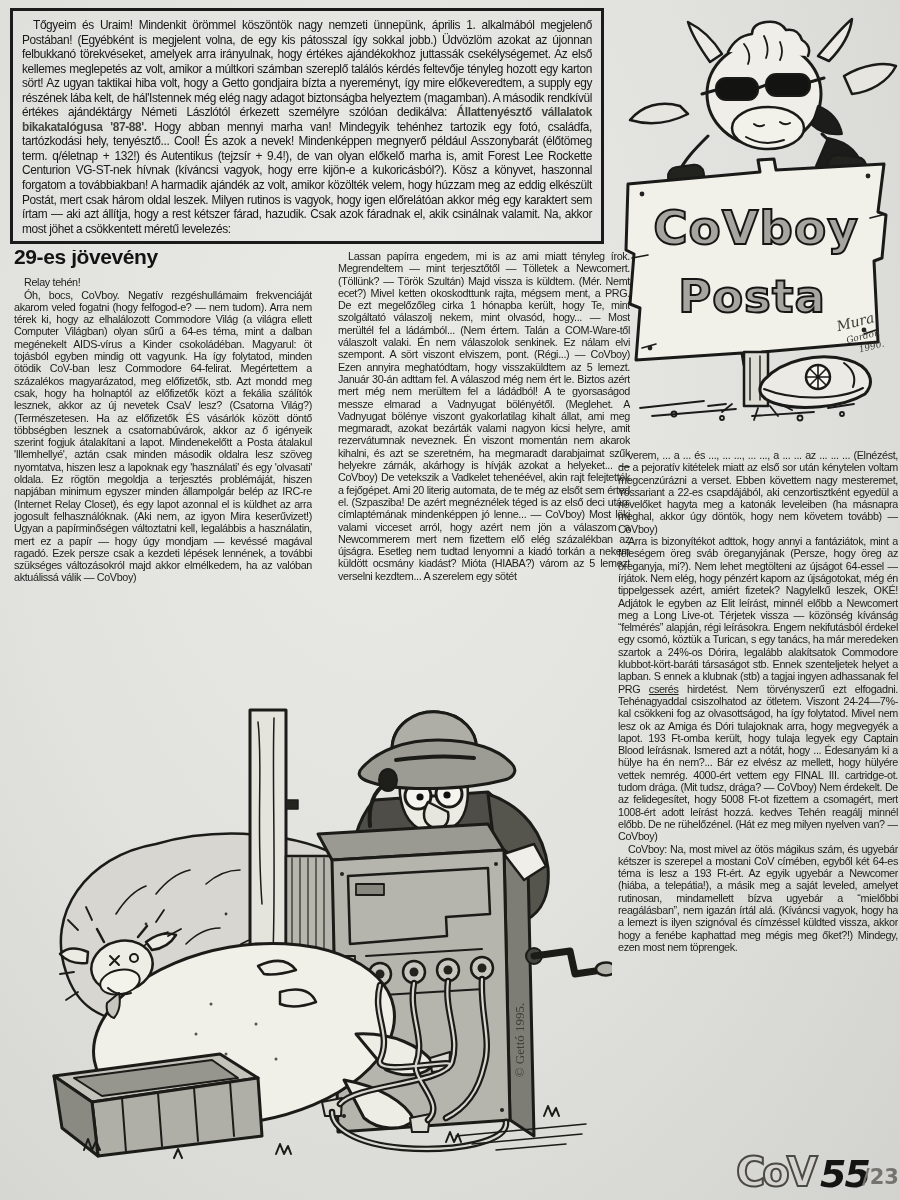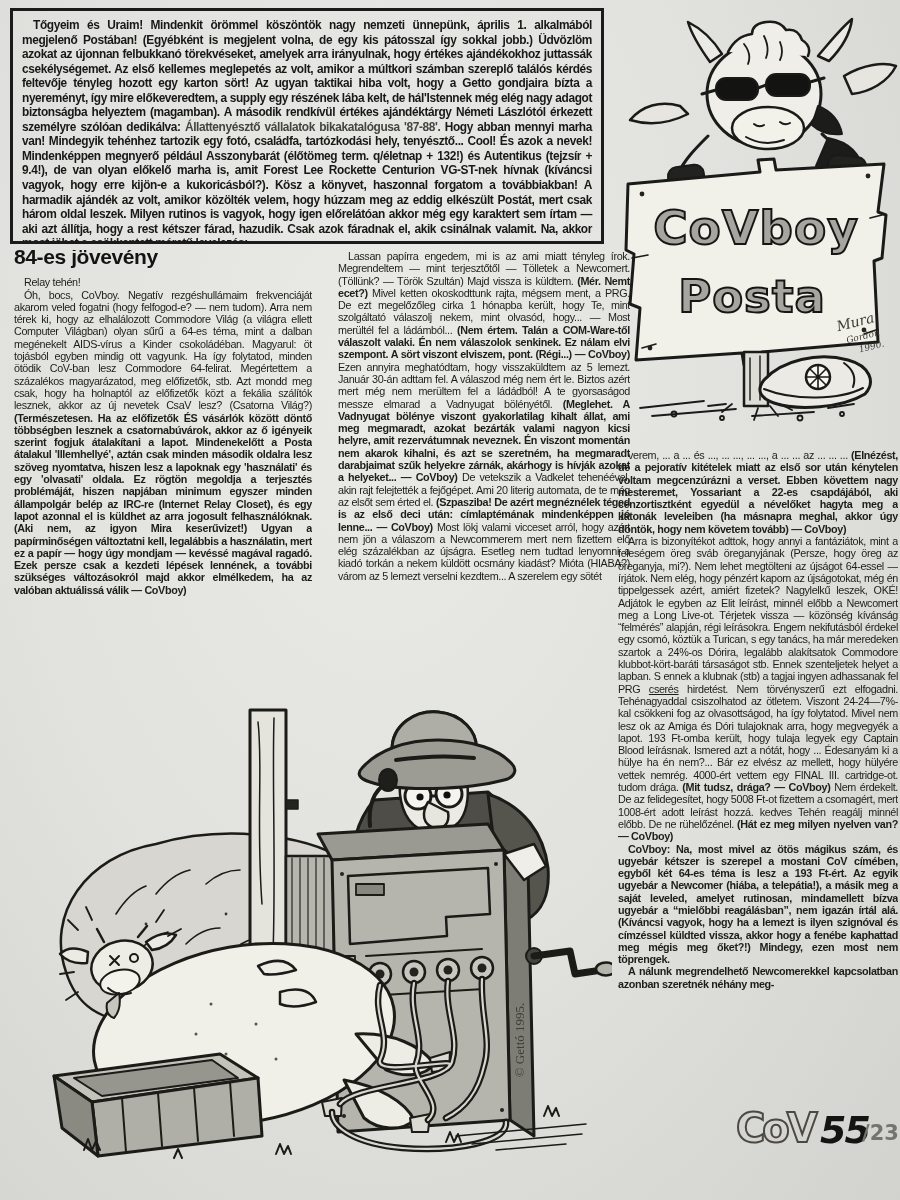--- a/index.html
+++ b/index.html
@@ -2,31 +2,31 @@
 <html><head>
 <meta charset="utf-8">
 <style>
   *{margin:0;padding:0;box-sizing:border-box}
   html,body{width:900px;height:1200px}
   body{position:relative;background:#e2e2df;font-family:"Liberation Sans",sans-serif;overflow:hidden}
   .paper{position:absolute;inset:0;background:radial-gradient(ellipse at 42% 32%, #eaeae7 0%, #e1e1de 52%, #d2d2ce 100%)}
   .intro-box{position:absolute;left:10px;top:8px;width:594px;height:236px;border:3px solid #1b1b1b;padding:7px 9px;overflow:hidden}
   .intro-text{font-size:11.9px;line-height:14.55px;font-weight:700;letter-spacing:-0.38px;text-align:justify;color:#181816;text-indent:11px}
   .seg-l{font-weight:700;color:#45453f}
-  .seg-b{font-weight:700}
+  .seg-b{font-weight:400}
   .seg-u{text-decoration:underline}
   .col{position:absolute;overflow:hidden;text-align:justify;color:#1d1d1a;font-size:10.8px;line-height:12.3px;letter-spacing:-0.35px}
   .col .para{text-indent:10px}
   #col-left{left:14px;top:250px;width:298px;height:456px}
   #col-mid{left:338px;top:250px;width:292px;height:456px}
   #col-right{left:618px;top:449px;width:280px;height:740px}
   .article-heading{font-size:21px;font-weight:700;letter-spacing:-0.4px;margin:1px 0 13px 0;color:#131311}
   .cartoon-top{position:absolute;left:612px;top:8px;width:288px;height:416px}
   .cartoon-bottom{position:absolute;left:26px;top:704px;width:586px;height:456px}
-  .footer-logo{position:absolute;left:734px;top:1102px;width:166px;height:50px}
+  .footer-logo{position:absolute;left:734px;top:1146px;width:166px;height:50px}
   svg{display:block}
 </style>
 </head>
 <body>
 
 <div class="paper"></div>
 
 <div class="intro-box">
   <div class="intro-text"><span class="seg-b">Tőgyeim és Uraim! Mindenkit örömmel köszöntök nagy nemzeti ünnepünk, április 1. alkalmából megjelenő Postában! (Egyébként is megjelent volna, de egy kis pátosszal így sokkal jobb.) Üdvözlöm azokat az újonnan felbukkanó törekvéseket, amelyek arra irányulnak, hogy értékes ajándékokhoz juttassák csekélységemet. Az első kellemes meglepetés az volt, amikor a múltkori számban szereplő találós kérdés feltevője tényleg hozott egy karton sört! Az ugyan taktikai hiba volt, hogy a Getto gondjaira bízta a nyereményt, így mire előkeveredtem, a supply egy részének lába kelt, de hál'Istennek még elég nagy adagot biztonságba helyeztem (magamban). A második rendkívül értékes ajándéktárgy Németi Lászlótól érkezett személyre szólóan dedikálva: </span><span class="seg-l">Állattenyésztő vállalatok bikakatalógusa '87-88'.</span><span class="seg-b"> Hogy abban mennyi marha van! Mindegyik tehénhez tartozik egy fotó, családfa, tartózkodási hely, tenyésztő... Cool! És azok a nevek! Mindenképpen megnyerő például Asszonybarát (élőtömeg term. q/életnap + 132!) és Autentikus (tejzsír + 9.4!), de van olyan előkelő marha is, amit Forest Lee Rockette Centurion VG-ST-nek hívnak (kíváncsi vagyok, hogy erre kijön-e a kukoricásból?). Kösz a könyvet, haszonnal forgatom a továbbiakban! A harmadik ajándék az volt, amikor közölték velem, hogy húzzam meg az eddig elkészült Postát, mert csak három oldal leszek. Milyen rutinos is vagyok, hogy igen előrelátóan akkor még egy karaktert sem írtam — aki azt állítja, hogy a rest kétszer fárad, hazudik. Csak azok fáradnak el, akik csinálnak valamit. Na, akkor most jöhet a csökkentett méretű levelezés:</span></div>
 </div>
@@ -100,39 +100,38 @@
   </g>
   <g font-family="DejaVu Serif, serif" font-style="italic" fill="#3a3a34" transform="rotate(-14 240 330)">
     <text x="228" y="320" font-size="14">Mura</text>
     <text x="234" y="334" font-size="9">Gordon</text>
     <text x="244" y="346" font-size="9">1990.</text>
   </g>
 </svg>
 </div>
 
 <div class="col" id="col-left">
-  <div class="article-heading">84-es jövevény</div>
+  <div class="article-heading">29-es jövevény</div>
   <div>
       <p class="para"><span>Relay tehén!</span></p>
       <p class="para"><span>Óh, bocs, CoVboy. Negatív rezgéshullámaim frekvenciáját akarom veled fogatni (hogy felfogod-e? — nem tudom). Arra nem térek ki, hogy az elhalálozott Commodore Világ (a világra ellett Computer Világban) olyan sűrű a 64-es téma, mint a dalban megénekelt AIDS-vírus a Kinder csokoládéban. Magyarul: öt tojásból egyben mindig ott vagyunk. Ha így folytatod, minden ötödik CoV-ban lesz Commodore 64-felirat. Megértettem a százalékos magyarázatod, meg előfizetők, stb. Azt mondd meg csak, hogy ha holnaptól az előfizetők közt a fekália szálítók lesznek, akkor az új nevetek CsaV lesz? (Csatorna Világ?) </span><span class="seg-b">(Természetesen. Ha az előfizetők ÉS vásárlók között döntő többségben lesznek a csatornabúvárok, akkor az ő igényeik szerint fogjuk átalakítani a lapot. Mindenekelőtt a Posta átalakul 'Illemhellyé', aztán csak minden második oldalra lesz szöveg nyomtatva, hiszen lesz a lapoknak egy 'használati' és egy 'olvasati' oldala. Ez rögtön megoldja a terjesztés problémáját, hiszen napjában minimum egyszer minden állampolgár belép az IRC-re (Internet Relay Closet), és egy lapot azonnal el is küldhet az arra jogosult felhasználóknak. (Aki nem, az igyon Mira keserűvizet!) Ugyan a papírminőségen változtatni kell, legalábbis a használatin, mert ez a papír — hogy úgy mondjam — kevéssé magával ragadó. Ezek persze csak a kezdeti lépések lennének, a további szükséges változásokról majd akkor elmélkedem, ha az valóban aktuálissá válik — CoVboy)</span></p>
     </div>
 </div>
 
 <div class="col" id="col-mid">
   <div>
       <p class="para"><span>Lassan papírra engedem, mi is az ami miatt tényleg írok. Megrendeltem — mint terjesztőtől — Tölletek a Newcomert. (Töllünk? — Török Szultán) Majd vissza is küldtem. </span><span class="seg-b">(Mér. Nemt ecet?)</span><span> Mivel ketten okoskodttunk rajta, mégsem ment, a PRG. De ezt megelőzőleg cirka 1 hónapba került, hogy Te, mint szolgáltató válaszolj nekem, mint olvasód, hogy... — Most merültél fel a ládámból... </span><span class="seg-b">(Nem értem. Talán a COM-Ware-től válaszolt valaki. Én nem válaszolok senkinek. Ez nálam elvi szempont. A sört viszont elviszem, pont. (Régi...) — CoVboy)</span><span> Ezen annyira meghatódtam, hogy visszaküldtem az 5 lemezt. Január 30-án adttam fel. A válaszod még nem ért le. Biztos azért mert még nem merültem fel a ládádból! A te gyorsaságod messze elmarad a Vadnyugat bölényétől. </span><span class="seg-b">(Meglehet. A Vadnyugat bölénye viszont gyakorlatilag kihalt állat, ami meg megmaradt, azokat bezárták valami nagyon kicsi helyre, amit rezervátumnak neveznek. Én viszont momentán nem akarok kihalni, és azt se szeretném, ha megmaradt darabjaimat szűk helyekre zárnák, akárhogy is hívják azokat a helyeket... — CoVboy)</span><span> De vetekszik a Vadkelet tehenéével, akin rajt felejtették a fejőgépet. Ami 20 literig automata, de te még az elsőt sem érted el. </span><span class="seg-b">(Szpasziba! De azért megnéznélek téged is az első deci után: címlaptémának mindenképpen jó lenne... — CoVboy)</span><span> Most lökj valami vicceset arról, hogy azért nem jön a válaszom a Newcommerem mert nem fizettem elő elég százalékban az újságra. Esetleg nem tudtad lenyomni a kiadó torkán a nekem küldött ocsmány kiadást? Mióta (HIABA?) várom az 5 lemezt verselni kezdtem... A szerelem egy sötét</span></p>
     </div>
 </div>
 
 <div class="col" id="col-right">
   <div>
       <p class="para"><span>verem, ... a ... és ..., ... ..., ... ..., a ... ... az ... ... ... </span><span class="seg-b">(Elnézést, de a pejoratív kitételek miatt az első sor után kénytelen voltam megcenzúrázni a verset. Ebben követtem nagy mesteremet, Yossariant a 22-es csapdájából, aki cenzortisztként egyedül a névelőket hagyta meg a katonák leveleiben (ha másnapra meghal, akkor úgy döntök, hogy nem követem tovább) — CoVboy)</span></p>
       <p class="para"><span>Arra is bizonyítékot adttok, hogy annyi a fantáziátok, mint a feleségem öreg sváb öreganyjának (Persze, hogy öreg az öreganyja, mi?). Nem lehet megtölteni az újságot 64-essel — írjátok. Nem elég, hogy pénzért kapom az újságotokat, még én tippelgessek azért, amiért fizetek? Nagylelkű leszek, OKÉ! Adjátok le egyben az Elit leírást, minnél előbb a Newcomert meg a Long Live-ot. Térjetek vissza — közönség kívánság “felmérés” alapján, régi leírásokra. Engem nekifutásból érdekel egy csomó, köztük a Turican, s egy tanács, ha már meredeken szartok a 24%-os Dórira, legalább alakítsatok Commodore klubbot-kört-baráti társaságot stb. Ennek szenteljetek helyet a lapban. S ennek a klubnak (stb) a tagjai ingyen adhassanak fel PRG </span><span class="seg-u">cserés</span><span> hirdetést. Nem törvényszerű ezt elfogadni. Tehénagyaddal csiszolhatod az ötletem. Viszont 24-24—7%-kal csökkeni fog az olvasottságod, ha így folytatod. Mivel nem lesz ok az Amiga és Dóri tulajoknak arra, hogy megvegyék a lapot. 193 Ft-omba került, hogy tulaja legyek egy Captain Blood leírásnak. Ismered azt a nótát, hogy ... Édesanyám ki a hülye ha én nem?... Bár ez elvész az mellett, hogy hülyére vettek nemrég. 4000-ért vettem egy FINAL III. cartridge-ot. tudom drága. </span><span class="seg-b">(Mit tudsz, drága? — CoVboy)</span><span> Nem érdekelt. De az felidegesítet, hogy 5008 Ft-ot fizettem a csomagért, mert 1008-ért adott leírást hozzá. kedves Tehén reagálj minnél előbb. De ne rühelőzénel. </span><span class="seg-b">(Hát ez meg milyen nyelven van? — CoVboy)</span></p>
       <p class="para"><span class="seg-b">CoVboy: Na, most mivel az ötös mágikus szám, és ugyebár kétszer is szerepel a mostani CoV címében, egyből két 64-es téma is lesz a 193 Ft-ért. Az egyik ugyebár a Newcomer (hiába, a telepátia!), a másik meg a saját leveled, amelyet rutinosan, mindamellett bízva ugyebár a “mielőbbi reagálásban”, nem igazán írtál alá. (Kíváncsi vagyok, hogy ha a lemezt is ilyen szignóval és címzéssel küldted vissza, akkor hogy a fenébe kaphattad meg mégis meg őket?!) Mindegy, ezen most nem töprengek.</span></p>
-      <p class="para"><span class="seg-b">A nálunk megrendelhető Newcomerekkel kapcsolatban azonban szeretnék néhány meg-</span></p>
     </div>
 </div>
 
 <div class="cartoon-bottom">
 <svg width="586" height="456" viewBox="0 0 586 456">
   <g stroke="#1b1b18" stroke-linecap="round" stroke-linejoin="round" fill="none">
 
     <g>
       <path d="M40,268 C20,210 60,152 130,140 C200,120 290,130 330,164 C362,188 368,230 350,264 C340,298 300,318 250,318 L120,320 C72,318 50,300 40,268 Z" fill="#d7d6d1" stroke-width="2.5"></path>
       <path d="M90,210 q14,-22 30,-28 M130,190 q16,-20 34,-24 M180,180 q16,-14 34,-14 M230,186 q18,-10 34,-4 M270,206 q18,-8 32,0 M110,250 q16,-18 32,-22 M160,240 q16,-16 34,-16 M215,240 q18,-10 34,-6 M265,254 q16,-8 30,-2 M140,290 q14,-14 30,-16 M200,288 q16,-10 32,-8" stroke-width="1.6"></path>

